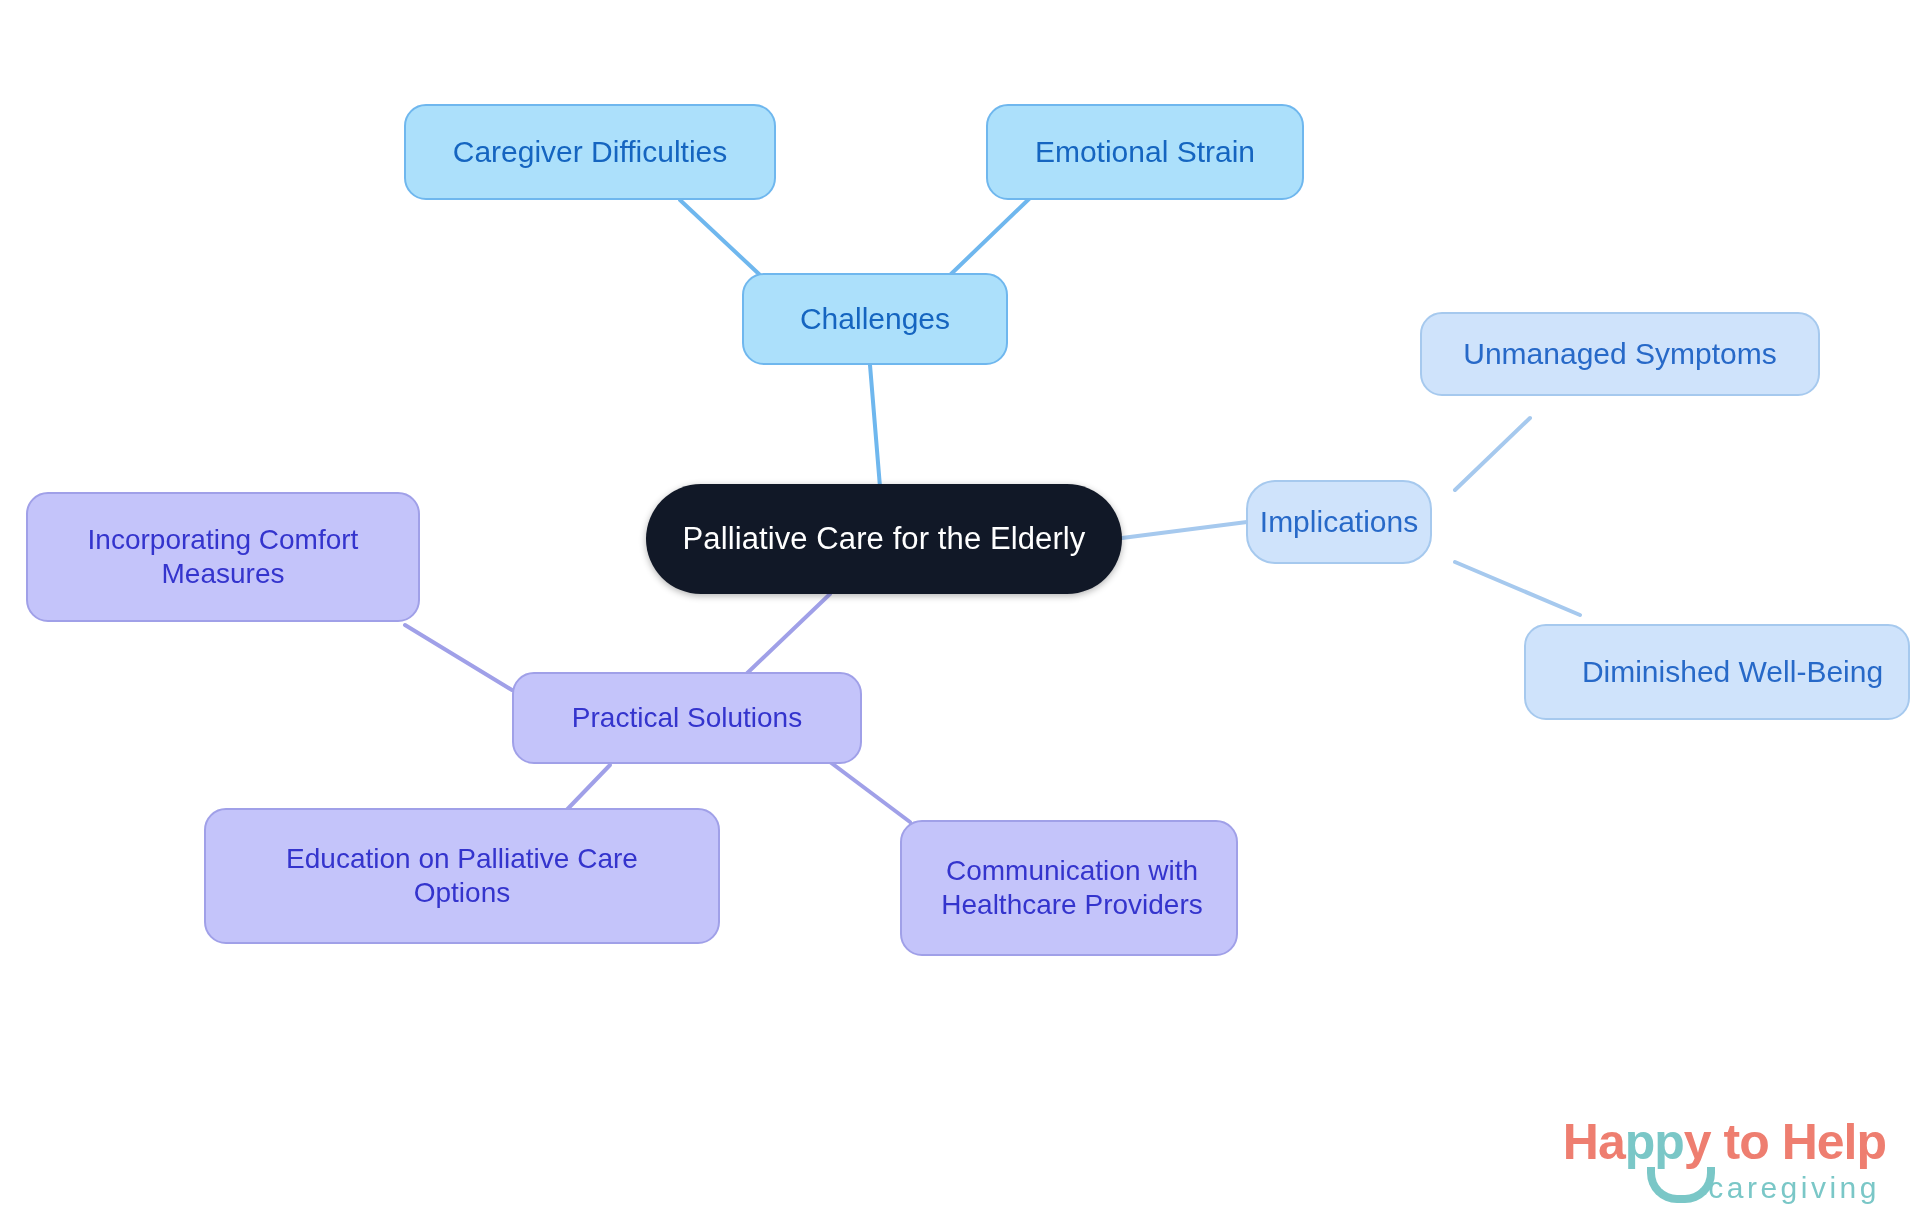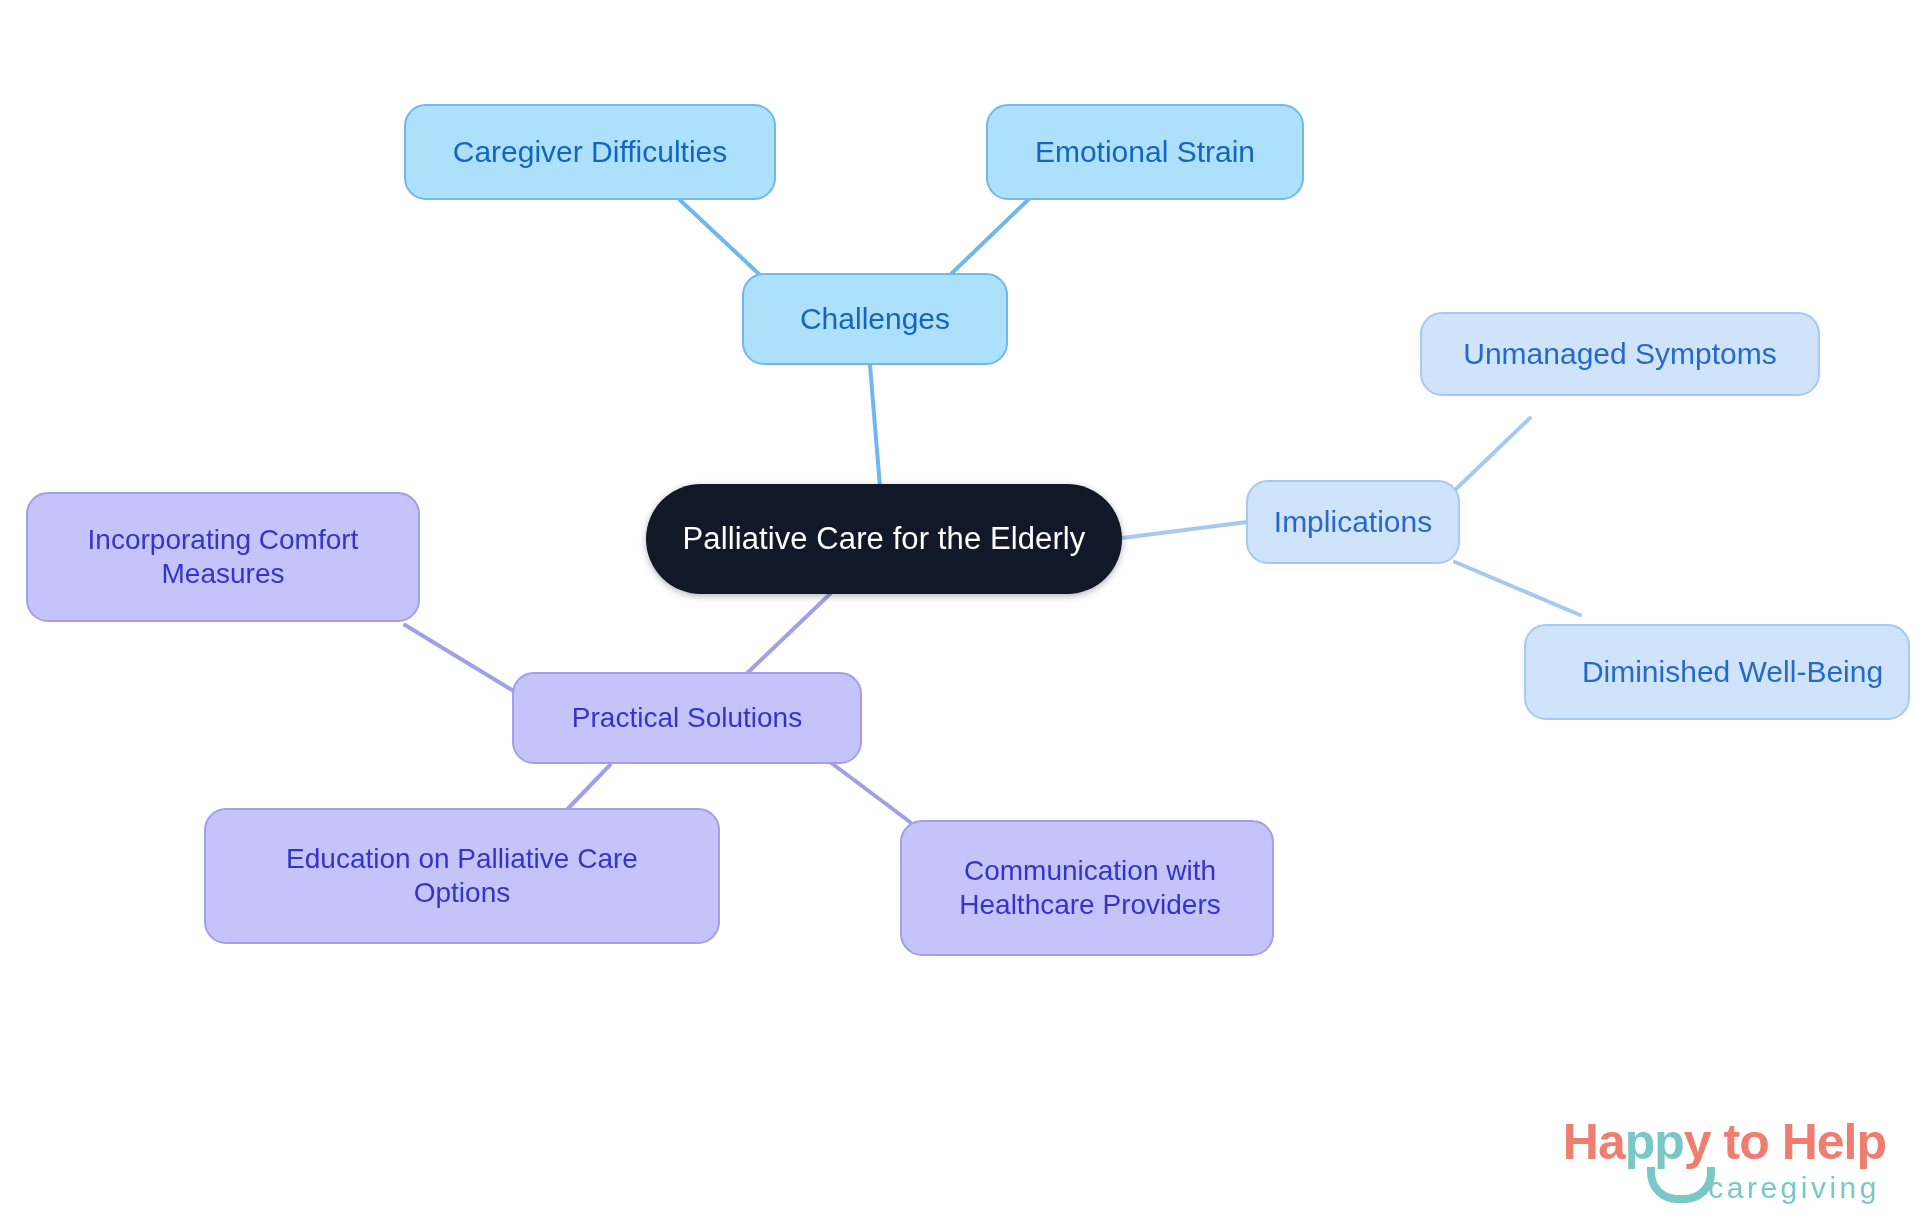--- a/index.html
+++ b/index.html
@@ -133,35 +133,35 @@
   </svg>
 
   <div class="node root" style="left:646px; top:484px; width:476px; height:110px;">Palliative Care for the Elderly</div>
 
   <div class="node branch-blue" style="left:742px; top:273px; width:266px; height:92px;">Challenges</div>
 
   <div class="node branch-blue" style="left:404px; top:104px; width:372px; height:96px;">Caregiver Difficulties</div>
 
   <div class="node branch-blue" style="left:986px; top:104px; width:318px; height:96px;">Emotional Strain</div>
 
-  <div class="node branch-lightblue" style="left:1246px; top:480px; width:214px; height:84px;">Implications</div>
+  <div class="node branch-lightblue" style="left:1246px; top:480px; width:186px; height:84px;border-radius:29px;">Implications</div>
 
   <div class="node branch-lightblue" style="left:1420px; top:312px; width:400px; height:84px;">Unmanaged Symptoms</div>
 
   <div class="node branch-lightblue" style="left:1524px; top:624px; width:386px; height:96px;padding-left:45px;">Diminished Well-Being</div>
 
   <div class="node branch-purple" style="left:512px; top:672px; width:350px; height:92px;">Practical Solutions</div>
 
   <div class="node branch-purple" style="left:26px; top:492px; width:394px; height:130px;">Incorporating Comfort
 Measures</div>
 
   <div class="node branch-purple" style="left:204px; top:808px; width:516px; height:136px;">Education on Palliative Care
 Options</div>
 
-  <div class="node branch-purple" style="left:900px; top:820px; width:374px; height:136px;padding-left:20px;">Communication with
+  <div class="node branch-purple" style="left:900px; top:820px; width:338px; height:136px;padding-left:20px;">Communication with
 Healthcare Providers</div>
 
   <div id="logo">
     <div class="logo-word">
       <span class="logo-coral">Ha</span><span class="logo-teal">pp</span><span class="logo-coral">y</span><span class="logo-coral"> to Help</span>
       <span class="logo-smile"></span>
     </div>
     <div class="logo-sub">caregiving</div>
   </div>
 

